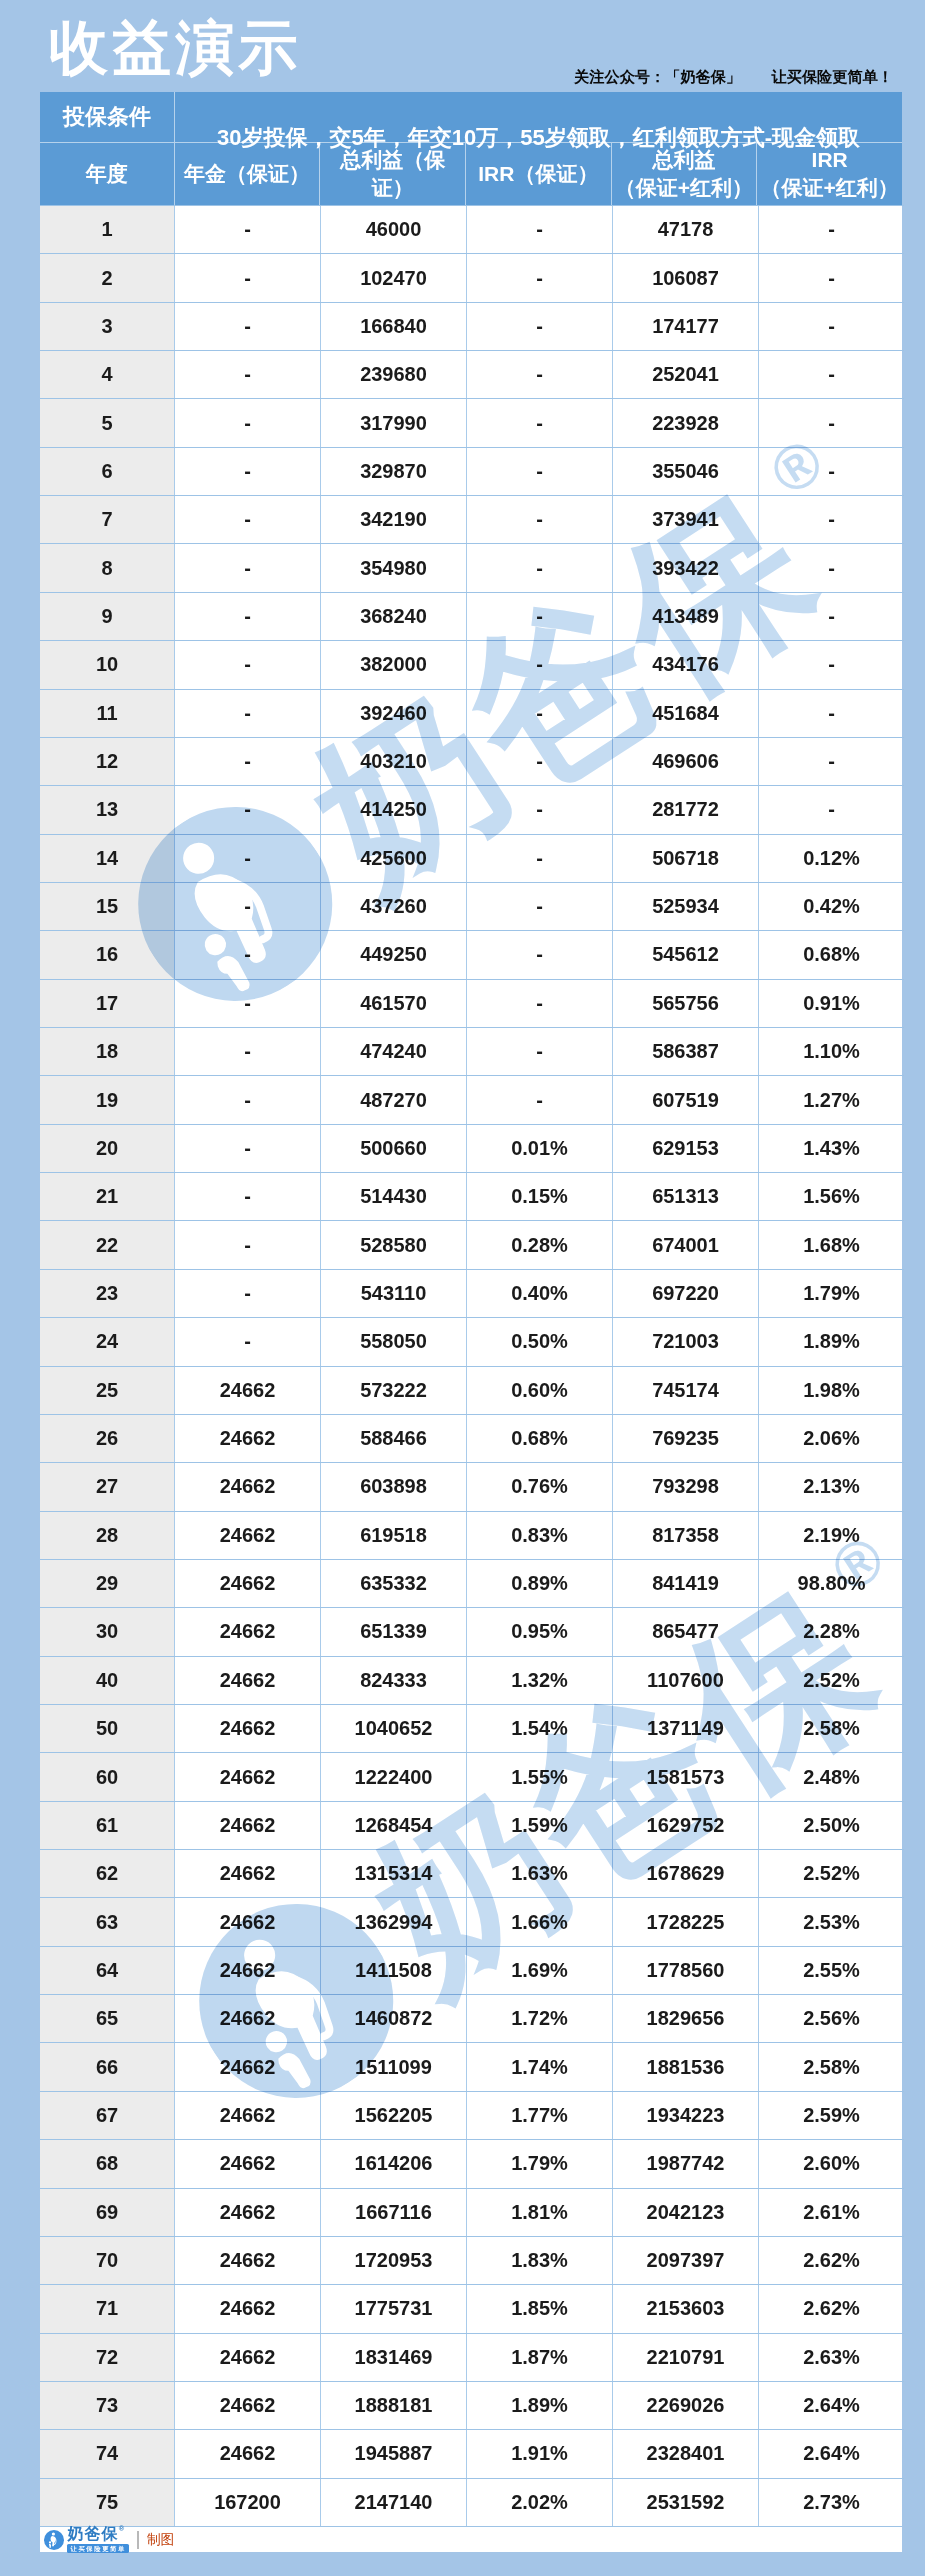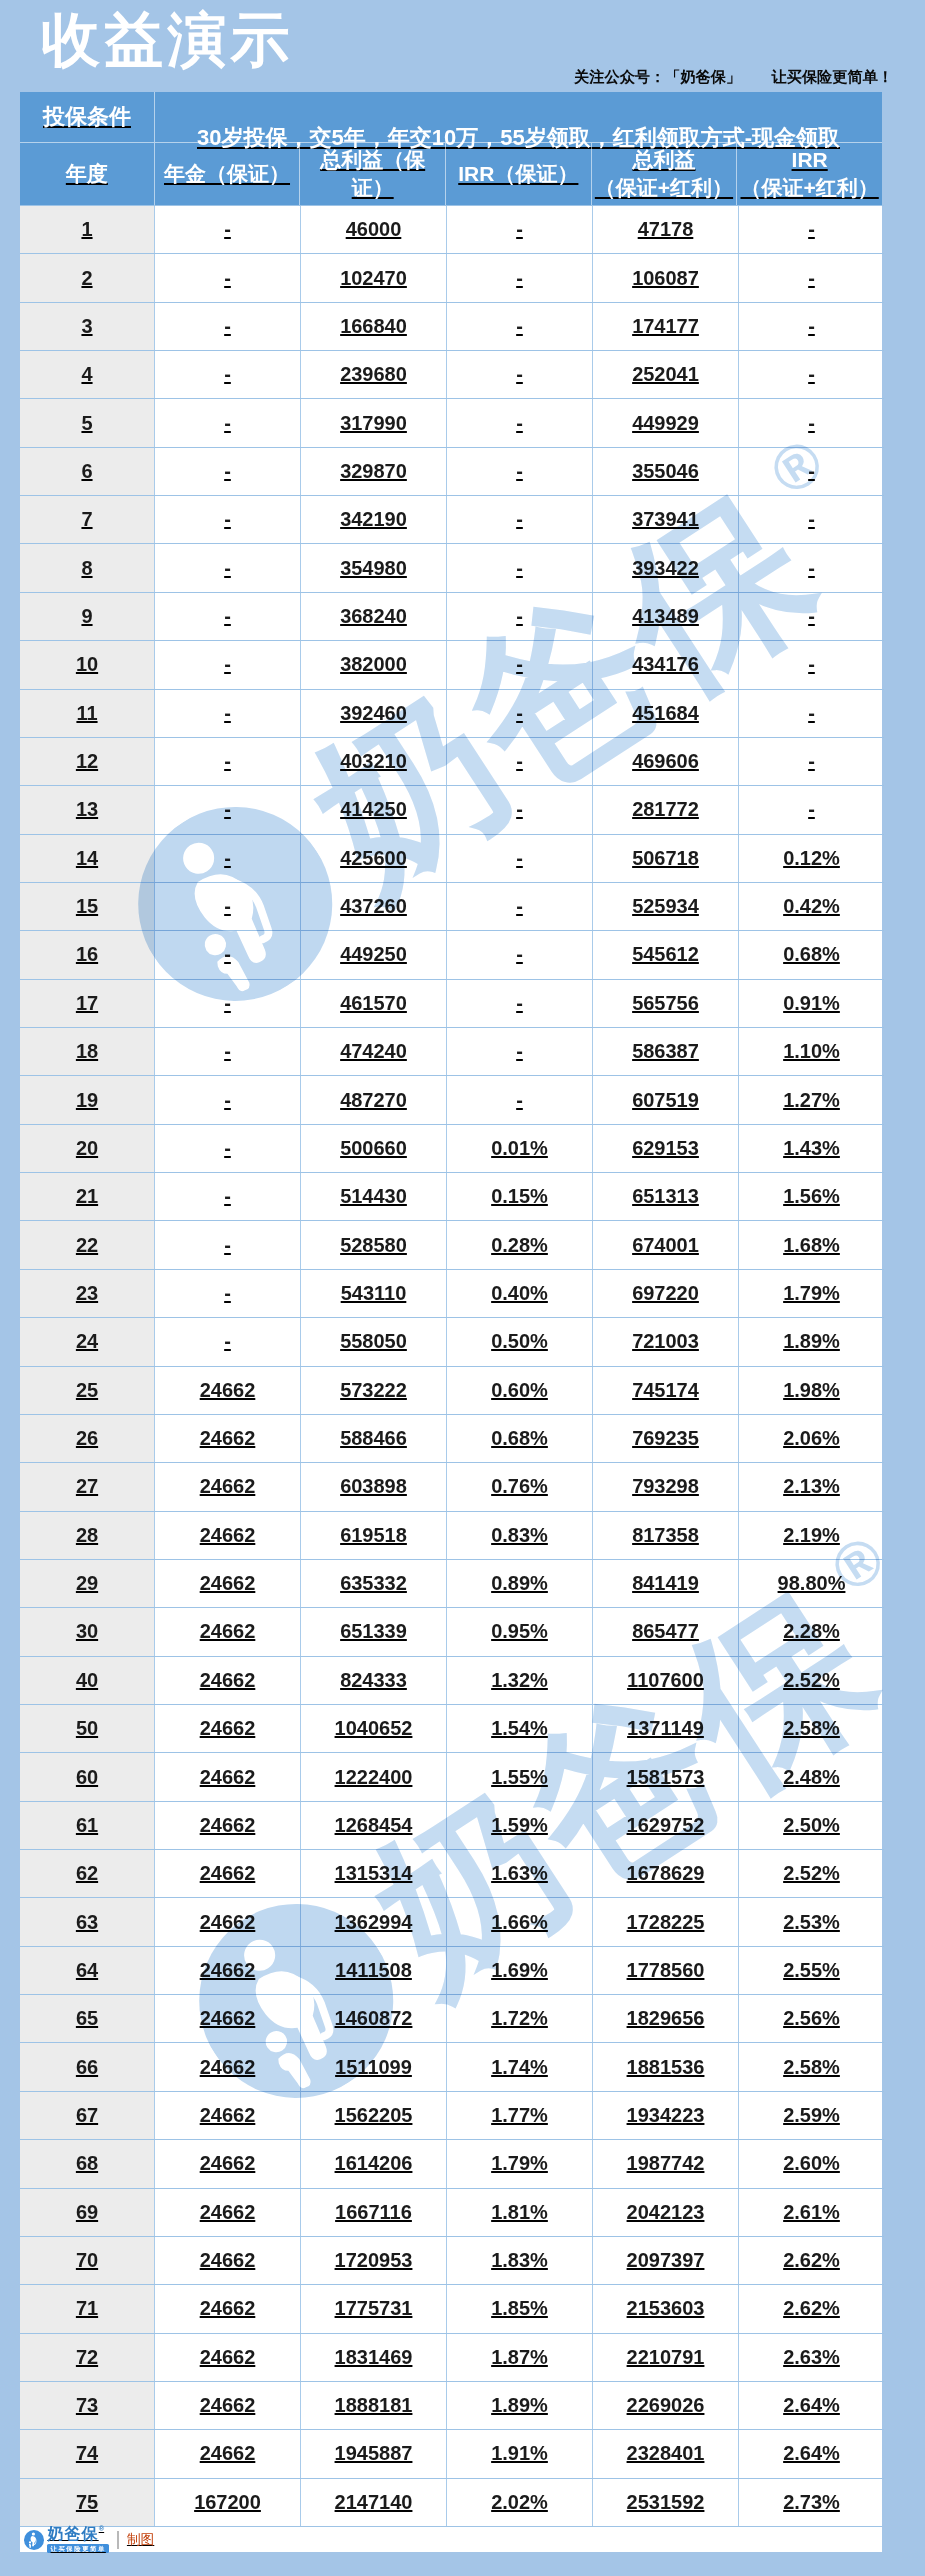--- a/index.html
+++ b/index.html
@@ -1,26 +1,26 @@
 <!DOCTYPE html>
 <html style="font-size:8.4px"><head>
 <meta charset="utf-8">
 <style>
   html,body{margin:0;padding:0;}
   body{font-family:"Liberation Sans","DejaVu Sans",sans-serif;}
   .page{position:relative;width:925px;height:2576px;background:#A4C5E7;overflow:hidden;}
 
   
   .topbar{position:relative;height:92px;}
-  .page-title{position:absolute;left:41px;top:7.4px;margin:0;font-size:59px;font-weight:900;
+  .page-title{position:absolute;left:41px;top:7.4px;margin:8px;font-size:59px;font-weight:900;
               color:#ffffff;letter-spacing:4.2px;line-height:1.15;}
   .slogan{position:absolute;right:32px;top:67px;font-size:15.2px;font-weight:700;color:#0a0a0a;white-space:pre;}
 
   
-  .table-area{position:absolute;left:20px;top:92px;width:862px;z-index:2;text-decoration:underline;}
+  .table-area{position:absolute;left:40px;top:92px;width:862px;z-index:2;}
   .cond-row{display:flex;height:50px;background:#5B9BD5;}
   .cond-label{width:135px;box-sizing:border-box;border-right:1.1px solid rgba(255,255,255,.55);
               display:flex;align-items:center;justify-content:center;color:#fff;font-size:22px;font-weight:700;}
   .cond-value{flex:1;display:flex;align-items:center;justify-content:center;color:#fff;font-size:22px;font-weight:700;margin-top:41px;}
 
   .head-row{display:flex;height:63px;box-sizing:border-box;background:#5B9BD5;
             border-top:1.1px solid rgba(255,255,255,.55);}
   .head-cell{box-sizing:border-box;border-right:1.1px solid rgba(255,255,255,.55);
              display:flex;flex-direction:column;align-items:center;justify-content:center;
              color:#fff;font-size:21px;font-weight:700;line-height:1.32;text-align:center;}
@@ -128,21 +128,21 @@
           <div class="tcell w2">239680</div>
           <div class="tcell w3">-</div>
           <div class="tcell w4">252041</div>
           <div class="tcell w5">-</div>
         </div>
         <div class="trow">
           <div class="tcell w0 year">5</div>
           <div class="tcell w1">-</div>
           <div class="tcell w2">317990</div>
           <div class="tcell w3">-</div>
-          <div class="tcell w4">449929</div>
+          <div class="tcell w4">223928</div>
           <div class="tcell w5">-</div>
         </div>
         <div class="trow">
           <div class="tcell w0 year">6</div>
           <div class="tcell w1">-</div>
           <div class="tcell w2">329870</div>
           <div class="tcell w3">-</div>
           <div class="tcell w4">355046</div>
           <div class="tcell w5">-</div>
         </div>

